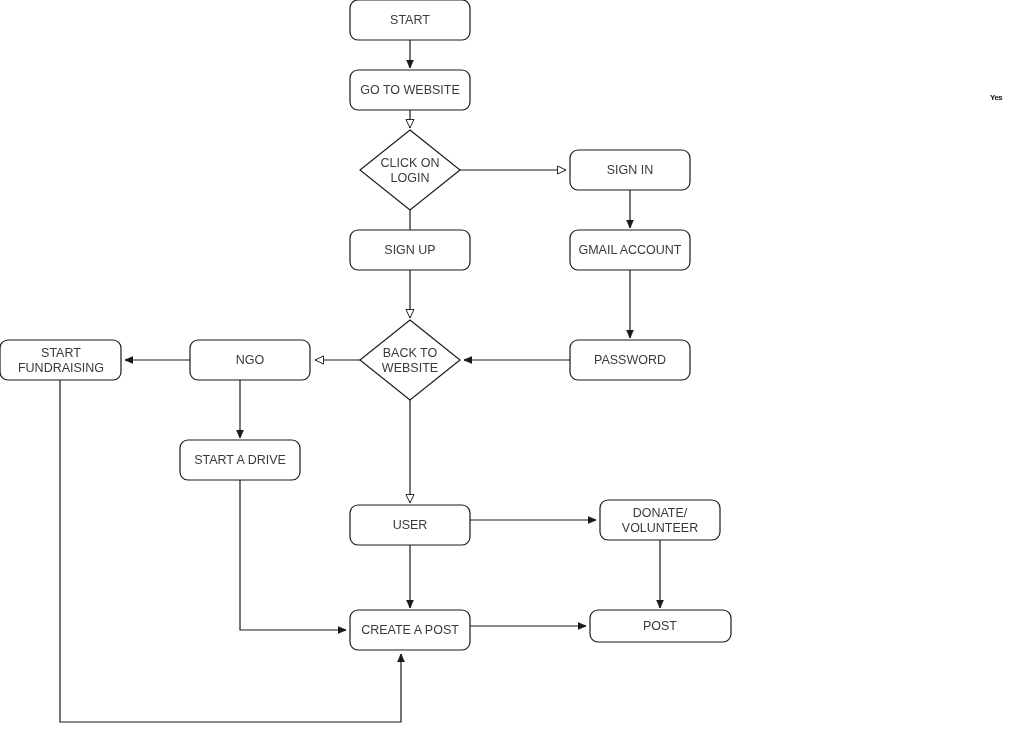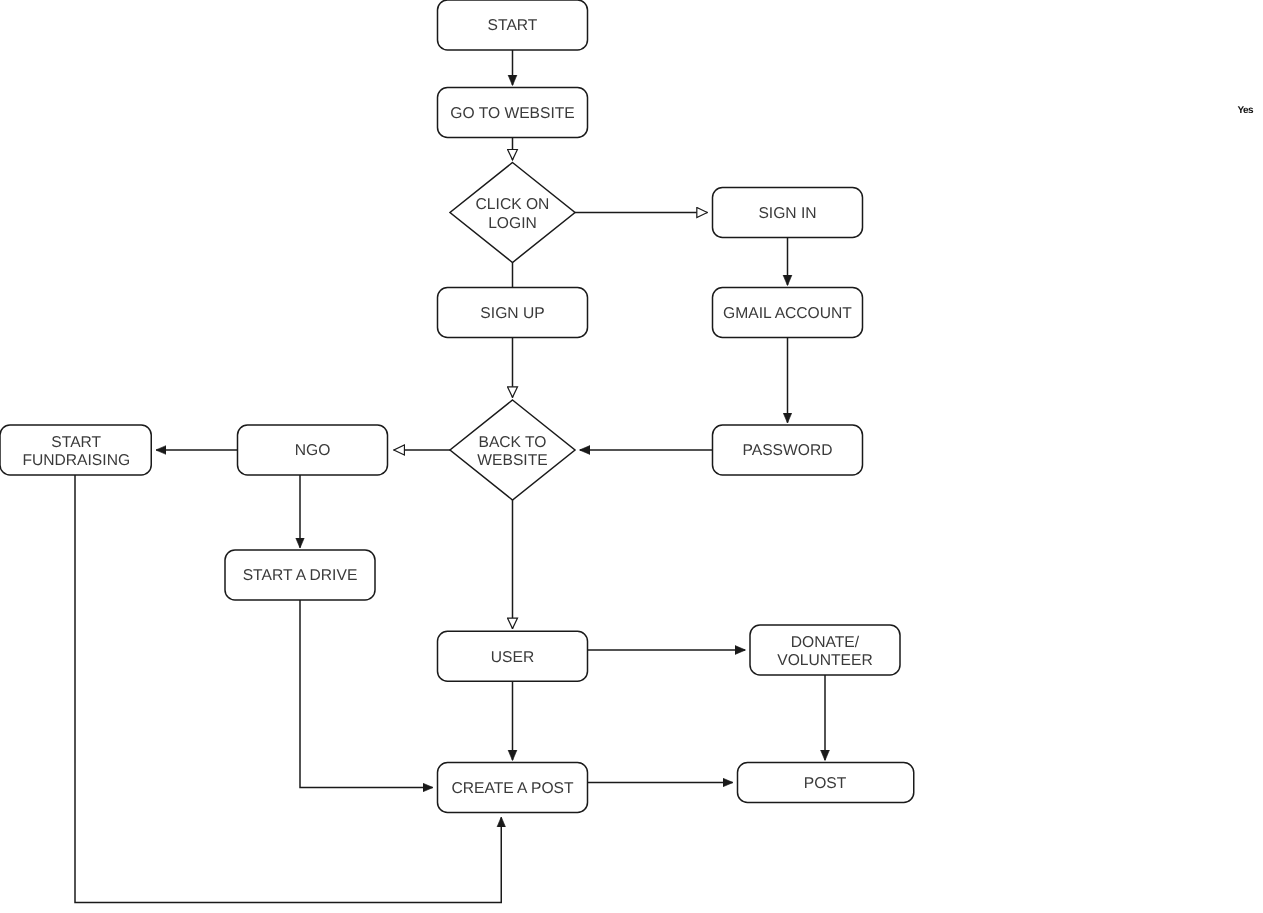--- a/index.html
+++ b/index.html
@@ -187,15 +187,15 @@
       </g>
 
       <g>
         <rect class="node-rect" x="590" y="610" width="141" height="32" rx="8" ry="8"></rect>
         <text class="node-label" x="660" y="627">POST</text>
       </g>
 
     </g>
   </svg>
 
-  <div class="corner-note" style="left:990px; top:83px;text-align:right;">Yes</div>
+  <div class="corner-note" style="left:990px; top:93px;text-align:right;">Yes</div>
 
 </div>
 
 </body></html>

